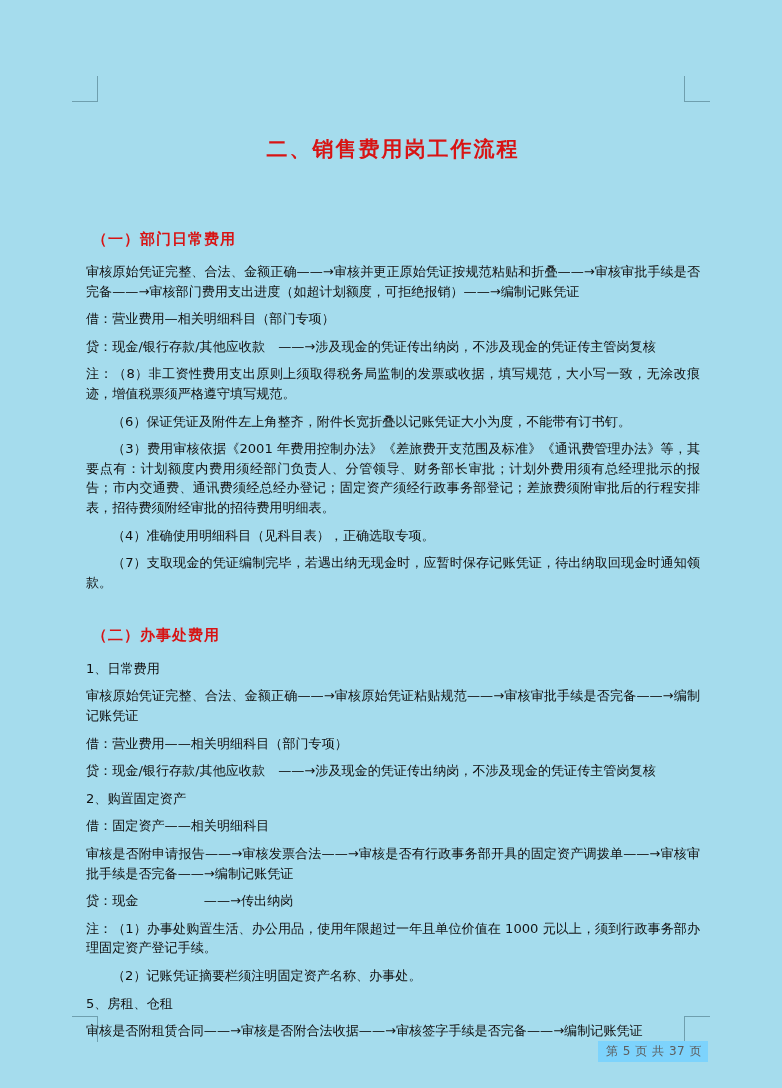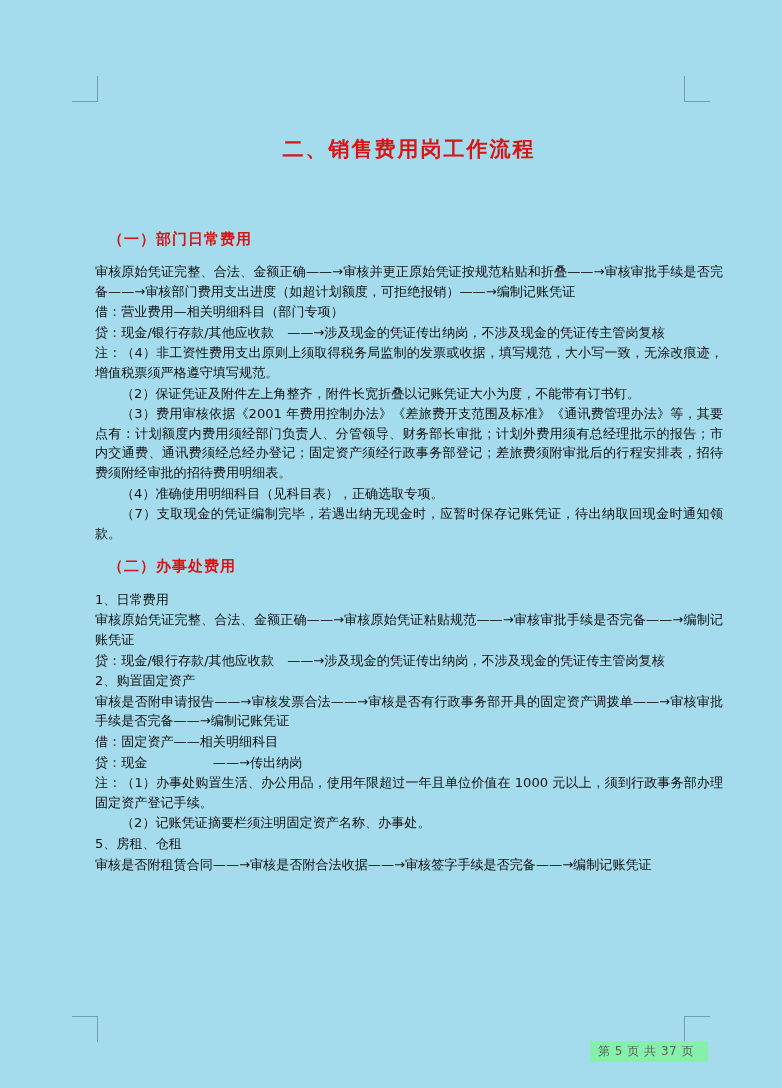--- a/index.html
+++ b/index.html
@@ -49,21 +49,21 @@
   .crop.bl::before { left: 0; top: 0; }
   .crop.bl::after  { left: 25px; bottom: 0; }
 
   .crop.br { right: 72px; bottom: 46px; }
   .crop.br::before { right: 0; top: 0; }
   .crop.br::after  { right: 25px; bottom: 0; }
 
   
   #content {
     position: absolute;
-    left: 94px;
+    left: 78px;
     top: 104px;
     width: 630px;
   }
 
   .doc-title {
     color: #d81414;
     font-size: 21px;
     font-weight: bold;
     text-align: center;
     letter-spacing: 2px;
@@ -76,28 +76,28 @@
   .section-head {
     color: #d81414;
     font-size: 15px;
     font-weight: bold;
     letter-spacing: 1px;
     margin: 0 0 12px 14px;
     line-height: 1.5;
   }
 
   .section-head.second {
-    margin-top: 12px;
+    margin-top: 32px;
   }
 
   p.body {
     color: #111111;
     font-size: 13.1px;
     line-height: 19.6px;
-    margin: 1px;
+    margin: 8px;
     text-align: justify;
     text-justify: inter-ideograph;
     letter-spacing: 0px;
     word-break: break-all;
   }
   p.body.indent {
     text-indent: 26px;
   }
 
   
@@ -105,22 +105,22 @@
     position: absolute;
     right: 74px;
     bottom: 26px;
     font-size: 12px;
     color: #5d5d5d;
     letter-spacing: 0.5px;
     font-family: "DejaVu Sans", "Liberation Sans", sans-serif;
   }
   #footer-inner {
     display: inline-block;
-    padding: 2px 14px 2px 8px;
-    background: #86efac;
+    padding: 2px 6px 2px 8px;
+    background: #7dd3fc;
   }
 </style>
 </head>
 <body>
 
 <div id="page">
 
   <div class="crop tl"></div>
   <div class="crop tr"></div>
   <div class="crop bl"></div>
@@ -130,32 +130,33 @@
 
     <h1 class="doc-title">二、销售费用岗工作流程</h1>
 
     <div class="spacer-after-title"></div>
 
     <div id="sections-host">
         <div class="section-head">（一）部门日常费用</div>
         <p class="body">审核原始凭证完整、合法、金额正确——→审核并更正原始凭证按规范粘贴和折叠——→审核审批手续是否完备——→审核部门费用支出进度（如超计划额度，可拒绝报销）——→编制记账凭证</p>
         <p class="body">借：营业费用—相关明细科目（部门专项）</p>
         <p class="body">贷：现金/银行存款/其他应收款　——→涉及现金的凭证传出纳岗，不涉及现金的凭证传主管岗复核</p>
-        <p class="body">注：（4）非工资性费用支出原则上须取得税务局监制的发票或收据，填写规范，大小写一致，无涂改痕迹，增值税票须严格遵守填写规范。</p>
-        <p class="body indent">（2）保证凭证及附件左上角整齐，附件长宽折叠以记账凭证大小为度，不能带有订书钉。</p>
+        <p class="body">注：（8）非工资性费用支出原则上须取得税务局监制的发票或收据，填写规范，大小写一致，无涂改痕迹，增值税票须严格遵守填写规范。</p>
+        <p class="body indent">（6）保证凭证及附件左上角整齐，附件长宽折叠以记账凭证大小为度，不能带有订书钉。</p>
         <p class="body indent">（3）费用审核依据《2001 年费用控制办法》《差旅费开支范围及标准》《通讯费管理办法》等，其要点有：计划额度内费用须经部门负责人、分管领导、财务部长审批；计划外费用须有总经理批示的报告；市内交通费、通讯费须经总经办登记；固定资产须经行政事务部登记；差旅费须附审批后的行程安排表，招待费须附经审批的招待费用明细表。</p>
         <p class="body indent">（4）准确使用明细科目（见科目表），正确选取专项。</p>
         <p class="body indent">（7）支取现金的凭证编制完毕，若遇出纳无现金时，应暂时保存记账凭证，待出纳取回现金时通知领款。</p>
         <div class="section-head second">（二）办事处费用</div>
         <p class="body">1、日常费用</p>
         <p class="body">审核原始凭证完整、合法、金额正确——→审核原始凭证粘贴规范——→审核审批手续是否完备——→编制记账凭证</p>
+        <p class="body">借：营业费用——相关明细科目（部门专项）</p>
         <p class="body">贷：现金/银行存款/其他应收款　——→涉及现金的凭证传出纳岗，不涉及现金的凭证传主管岗复核</p>
         <p class="body">2、购置固定资产</p>
+        <p class="body">借：固定资产——相关明细科目</p>
         <p class="body">审核是否附申请报告——→审核发票合法——→审核是否有行政事务部开具的固定资产调拨单——→审核审批手续是否完备——→编制记账凭证</p>
-        <p class="body">借：固定资产——相关明细科目</p>
         <p class="body">贷：现金　　　　　——→传出纳岗</p>
         <p class="body">注：（1）办事处购置生活、办公用品，使用年限超过一年且单位价值在 1000 元以上，须到行政事务部办理固定资产登记手续。</p>
         <p class="body indent">（2）记账凭证摘要栏须注明固定资产名称、办事处。</p>
         <p class="body">5、房租、仓租</p>
         <p class="body">审核是否附租赁合同——→审核是否附合法收据——→审核签字手续是否完备——→编制记账凭证</p>
       </div>
 
   </div>
 
   <div id="footer">

